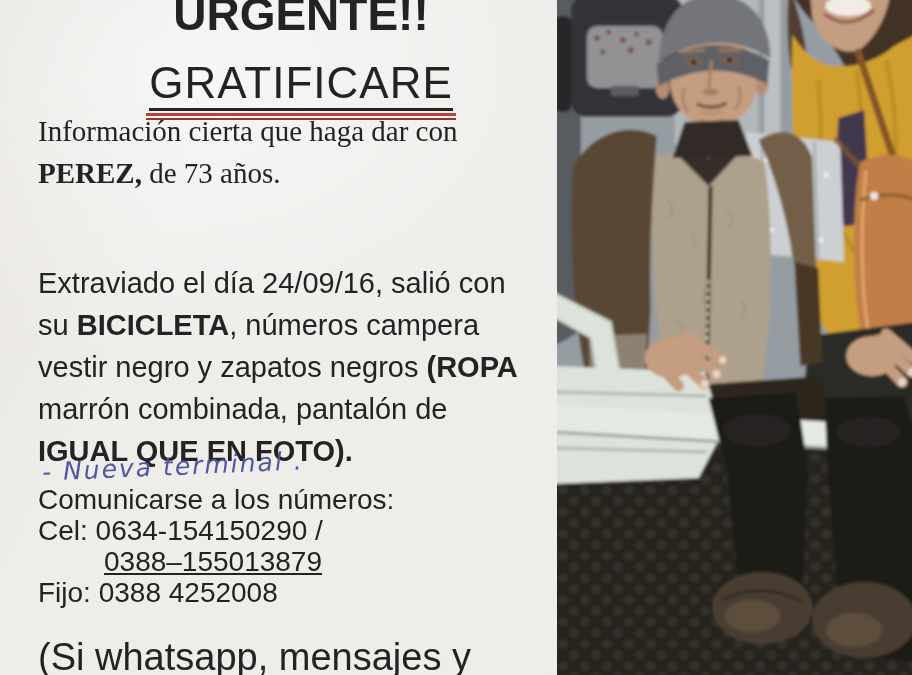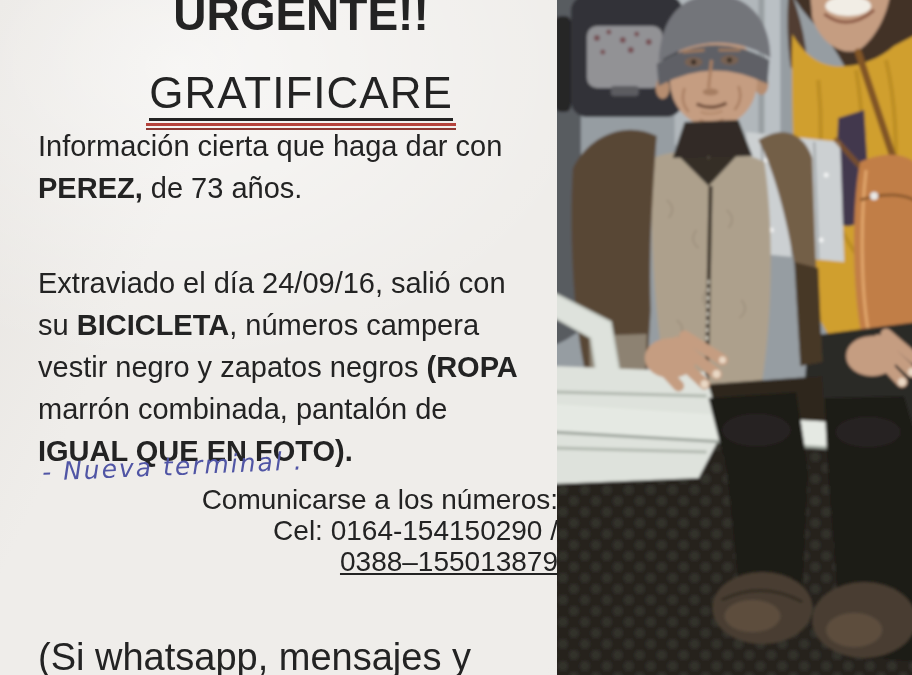--- a/index.html
+++ b/index.html
@@ -9,36 +9,36 @@
       radial-gradient(ellipse 700px 500px at 20% 10%, rgba(255,255,255,.55), rgba(255,255,255,0) 60%),
       linear-gradient(115deg, var(--paper-shade,#e6e3df) 0%, var(--paper,#efedea) 22%, var(--paper,#efedea) 70%, var(--paper-shade,#e6e3df) 100%);
     font-family:"Liberation Sans","DejaVu Sans",sans-serif;
     color:var(--ink,#232323);
   }
   .flyer{position:absolute; left:0; top:0; width:557px; height:500px;}
   .title{
     position:absolute; top:-9px; left:45px; width:512px; text-align:center;
     font-size:46px; line-height:46px; font-weight:bold; letter-spacing:0;
   }
-  .grat-row{position:absolute; top:70px; left:45px; width:512px; text-align:center;}
+  .grat-row{position:absolute; top:60px; left:45px; width:512px; text-align:center;}
   .grat{
     display:inline-block; position:relative; font-size:44px; line-height:46px;
     letter-spacing:1px; padding-bottom:2px; border-bottom:3px solid var(--ink,#232323);
   }
   .grat::after{content:""; position:absolute; left:-3px; right:-3px; bottom:-8px; height:3px; background:var(--underline-red,#b5433c);}
   .grat::before{content:""; position:absolute; left:-3px; right:-3px; bottom:-12px; height:2px; background:var(--underline-dark,#8c3832);}
   .para{position:absolute; left:38px; width:520px; font-size:29px; line-height:42px;}
-  .p1{top:125px;}
+  .p1{top:110px;font-family:Liberation Serif, serif;}
   .p2{top:262px;}
   .handwritten{
     position:absolute; top:452px; left:42px;
     font-family:"DejaVu Sans",sans-serif; font-style:italic; font-size:25px;
     letter-spacing:2px; color:var(--handwriting,#5055a5); transform:rotate(-2.5deg);
   }
-  .contact{position:absolute; top:484px; left:38px; width:520px; font-size:28px; line-height:31px;text-align:right;}
+  .contact{position:absolute; top:484px; left:38px; width:520px; font-size:28px; line-height:31px;}
   .contact .indent{padding-left:66px;text-decoration:underline;}
   .whatsapp{position:absolute; top:636px; left:38px; font-size:38px;}
   .photo{position:absolute; left:557px; top:0; width:355px; height:675px; overflow:hidden;}
   .photo svg{display:block; width:100%; height:100%;}
   
   .k-bg{fill:var(--photo-bg,#939aa1)} .k-window{fill:var(--photo-window,#b7bdc2)}
   .k-side{fill:var(--photo-side,#474a4f)} .k-backpack{fill:var(--backpack,#2a2a30)}
   .k-pocket{fill:var(--backpack-pocket,#8f8f93)} .k-hair{fill:var(--hair,#3a2a20)}
   .k-skin{fill:var(--skin,#c59a7e)} .k-skin-s{stroke:var(--skin,#c59a7e)}
   .k-teeth{fill:var(--teeth,#f3efe7)} .k-yellow{fill:var(--yellow,#d09c28)}
@@ -76,22 +76,23 @@
       <div><span>su </span><span style="font-weight: bold;">BICICLETA</span><span>, números campera</span></div>
       <div><span>vestir negro y zapatos negros </span><span style="font-weight: bold;">(ROPA</span></div>
       <div><span>marrón combinada, pantalón de</span></div>
       <div><span style="font-weight: bold; text-align: right;">IGUAL QUE EN FOTO).</span></div>
     </div>
 
     <div class="handwritten">- Nueva terminal .</div>
 
     <div class="contact">
       <div>Comunicarse a los números:</div>
-      <div>Cel: 0164-154150290 /</div>
+      <div>Cel: 0634-154150290 /</div>
       <div class="indent">0388–155013879</div>
+      <div>Fijo: 0388 4252008</div>
     </div>
 
     <div class="whatsapp">(Si whatsapp, mensajes y llamadas)</div>
   </div>
 
   <div class="photo">
     <svg viewBox="0 0 356 675" preserveAspectRatio="none" role="img">
       <defs>
         <filter id="soften" x="-5%" y="-5%" width="110%" height="110%">
           <feGaussianBlur stdDeviation="1.6"></feGaussianBlur>

